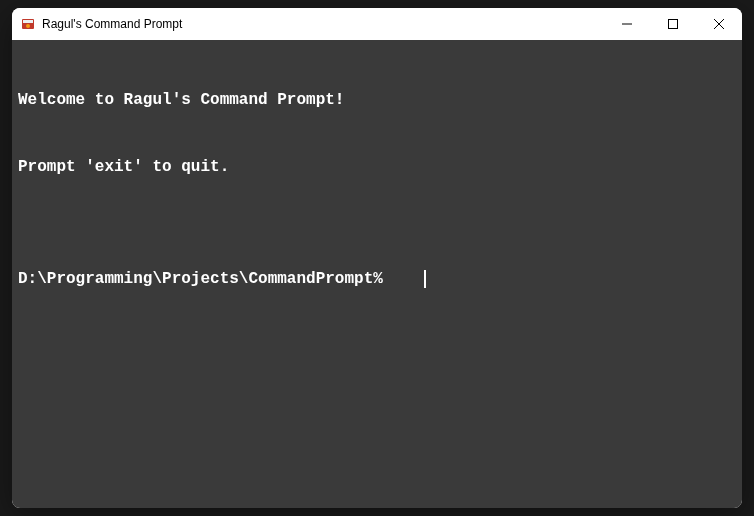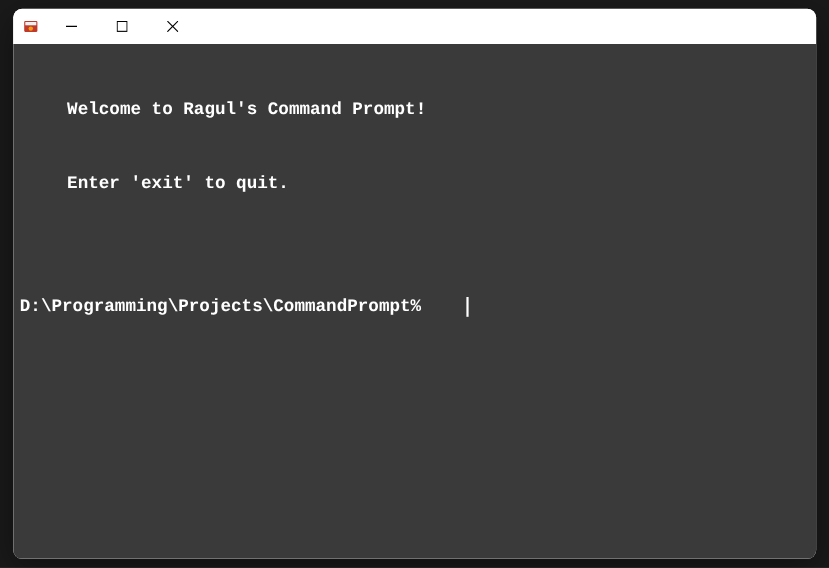--- a/index.html
+++ b/index.html
@@ -77,21 +77,20 @@
       font-family: "Consolas", "Courier New", monospace;
       font-size: 16px;
       font-weight: bold;
       padding: 4px 6px;
       line-height: 1.4;
       white-space: pre-wrap;
       overflow: hidden;
     }
     .terminal-line {
       display: block;
-      margin-left: 43px;
     }
     .prompt-line {
       display: flex;
       align-items: center;
       gap: 37px;
     }
     .cursor {
       display: inline-block;
       width: 2px;
       height: 18px;
@@ -109,20 +108,21 @@
 
 <div class="window">
   <div class="titlebar">
     <span class="app-icon">
       <svg viewBox="0 0 16 16">
         <rect x="2" y="3" width="12" height="10" fill="#c0392b" rx="1"></rect>
         <rect x="3" y="4" width="10" height="3" fill="#ecf0f1"></rect>
         <circle cx="8" cy="10" r="2" fill="#f39c12"></circle>
       </svg>
     </span>
+    <span class="title-text">Ragul's Command Prompt</span>
     <div class="window-controls">
       <button class="win-btn">
         <svg viewBox="0 0 10 10">
           <line x1="0" y1="5" x2="10" y2="5" stroke="#000" stroke-width="1"></line>
         </svg>
       </button>
       <button class="win-btn">
         <svg viewBox="0 0 10 10">
           <rect x="0.5" y="0.5" width="9" height="9" fill="none" stroke="#000" stroke-width="1"></rect>
         </svg>
@@ -130,20 +130,20 @@
       <button class="win-btn close">
         <svg viewBox="0 0 10 10">
           <line x1="0" y1="0" x2="10" y2="10" stroke="#000" stroke-width="1"></line>
           <line x1="10" y1="0" x2="0" y2="10" stroke="#000" stroke-width="1"></line>
         </svg>
       </button>
     </div>
   </div>
   <div class="terminal">
     <span class="terminal-line">Welcome to Ragul's Command Prompt!</span>
-    <span class="terminal-line">Enter 'exit' to quit.</span>
+    <span class="terminal-line">Prompt 'exit' to quit.</span>
     <span class="terminal-line"></span>
     <span class="prompt-line">
       <span>D:\Programming\Projects\CommandPrompt%</span>
       <span class="cursor"></span>
     </span>
   </div>
 </div>
 
 </body></html>

